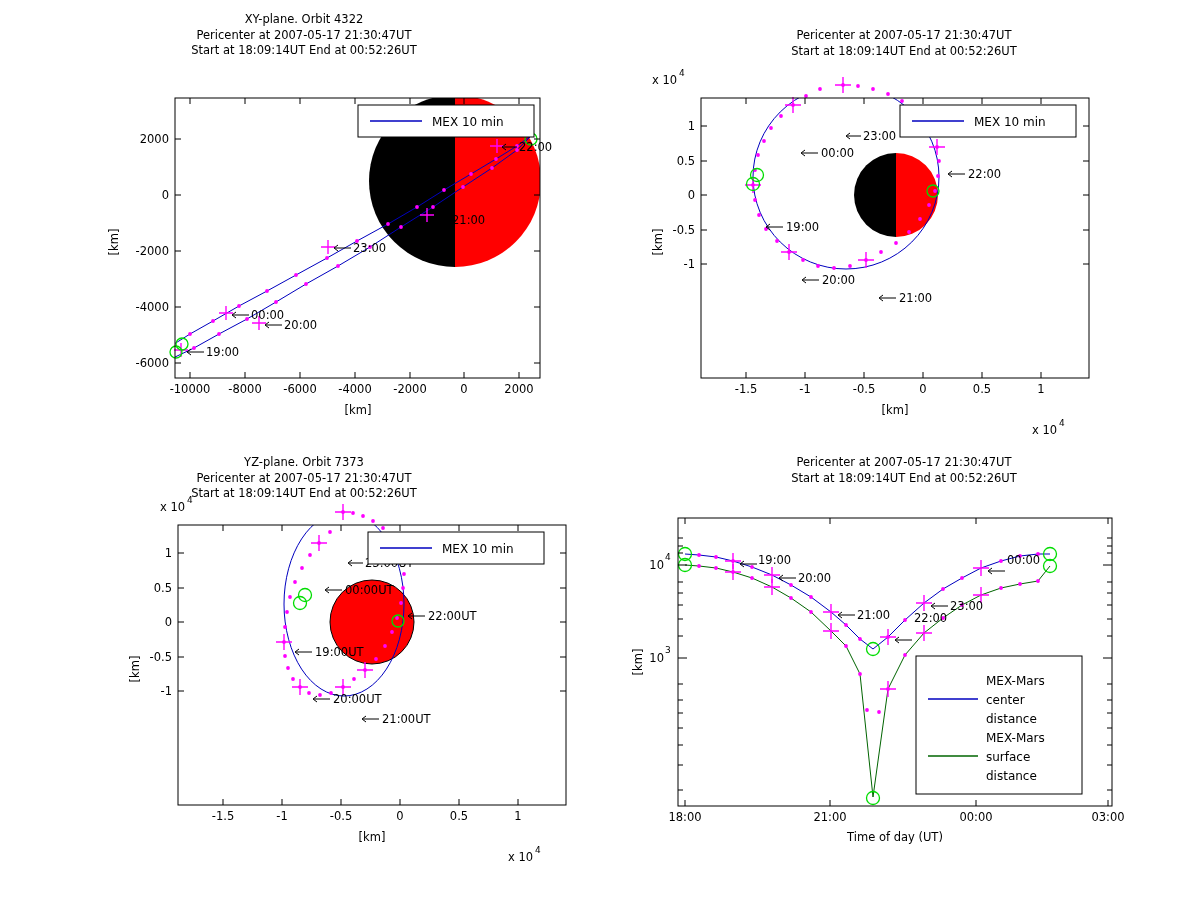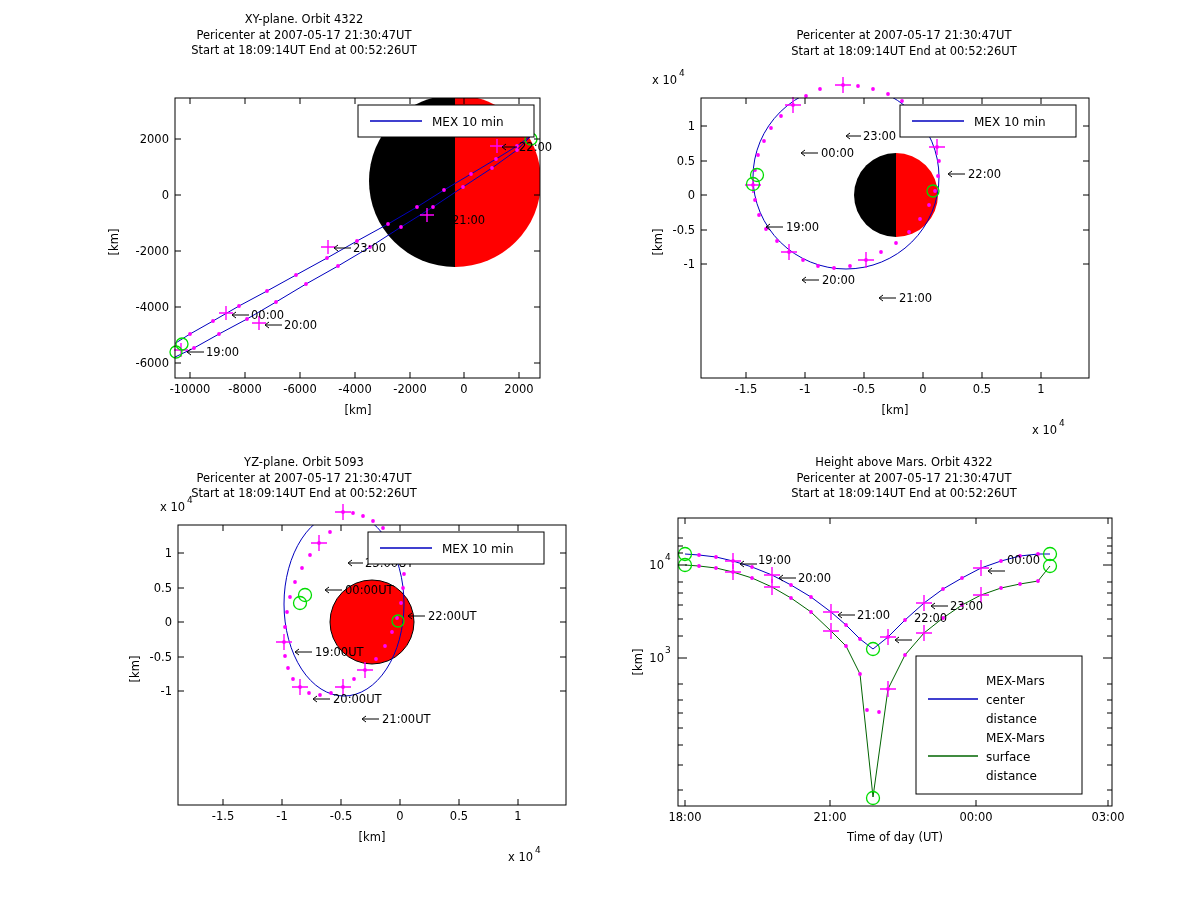--- a/index.html
+++ b/index.html
@@ -300,21 +300,21 @@
       <g>
         <rect class="legendbox" x="300" y="105" width="176" height="32"></rect>
         <line x1="312" y1="121" x2="364" y2="121" stroke="#0000bf" stroke-width="1.3"></line>
         <text class="legend-text" x="374" y="126">MEX 10 min</text>
       </g>
     </svg>
   </div>
 
   <div class="panel" style="left:0px;top:450px;width:600px;height:450px;">
     <div class="title-block" style="top:5px;left:0;">
-      <span class="title-line">YZ-plane.  Orbit 5093</span>
+      <span class="title-line">YZ-plane.  Orbit 7373</span>
       <span class="title-line">Pericenter at 2007-05-17 21:30:47UT</span>
       <span class="title-line">Start at 18:09:14UT End at 00:52:26UT</span>
     </div>
     <svg width="600" height="450">
       <defs>
         <clipPath id="clipYZ">
             <rect x="178" y="75" width="388" height="280"></rect>
           </clipPath>
       </defs>
 
@@ -441,21 +441,20 @@
       <g>
         <rect class="legendbox" x="368" y="82" width="176" height="32"></rect>
         <line x1="380" y1="98" x2="432" y2="98" stroke="#0000bf" stroke-width="1.3"></line>
         <text class="legend-text" x="442" y="103">MEX 10 min</text>
       </g>
     </svg>
   </div>
 
   <div class="panel" style="left:600px;top:450px;width:600px;height:450px;">
     <div class="title-block" style="top:5px;left:0;">
-      <span class="title-line">Height above Mars.  Orbit 4322</span>
       <span class="title-line">Pericenter at 2007-05-17 21:30:47UT</span>
       <span class="title-line">Start at 18:09:14UT End at 00:52:26UT</span>
     </div>
     <svg width="600" height="450">
       <defs>
         <clipPath id="clipH">
             <rect x="78" y="68" width="434" height="288"></rect>
           </clipPath>
       </defs>
 

